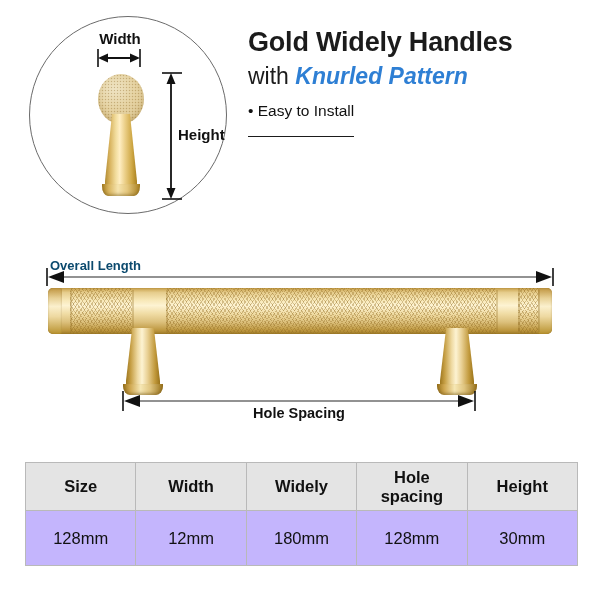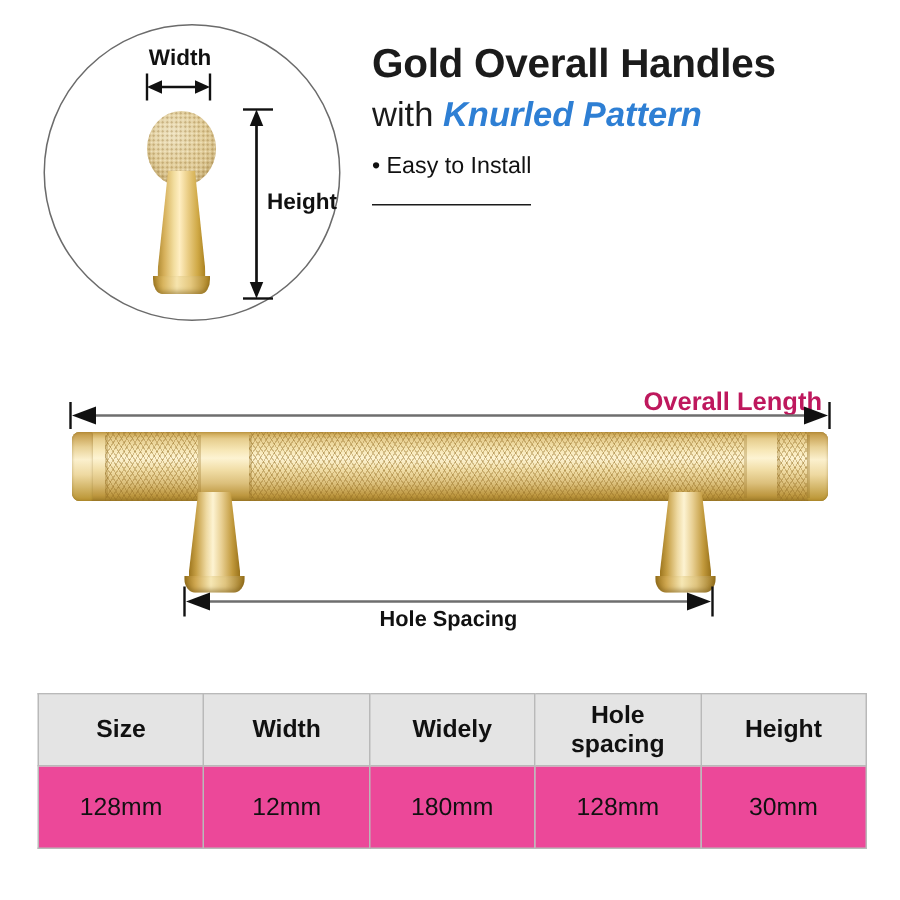--- a/index.html
+++ b/index.html
@@ -160,24 +160,24 @@
     border-bottom: 1.5px solid #1b1b1b;
     padding-bottom: 17px;
   }
 
   
   #overall-label {
     position: absolute;
     left: 50px;
     top: 258px;
     width: 498px;
-    text-align: right;
-    font-size: 17px;
-    font-weight: bold;
-    color: #be185d;
+    text-align: left;
+    font-size: 13px;
+    font-weight: bold;
+    color: #0c4a6e;
   }
   #overall-dim {
     position: absolute;
     left: 44px;
     top: 266px;
     width: 512px;
     height: 22px;
   }
 
   #handle {
@@ -301,21 +301,21 @@
     color: #111111;
   }
   #spec-table th {
     background: #e4e4e4;
     font-size: 16.5px;
     font-weight: bold;
     height: 47px;
     padding: 0 18px;
   }
   #spec-table td {
-    background: #ec4899;
+    background: #c4b5fd;
     font-size: 16.5px;
     font-weight: normal;
     height: 52px;
   }
 </style>
 </head>
 <body>
 
 <div id="inset-circle"></div>
 
@@ -339,21 +339,21 @@
 <svg id="height-dim" viewBox="0 0 26 132">
   <line x1="4" y1="3" x2="24" y2="3" stroke="#111111" stroke-width="1.6"></line>
   <line x1="4" y1="129" x2="24" y2="129" stroke="#111111" stroke-width="1.6"></line>
   <line x1="13" y1="8" x2="13" y2="124" stroke="#111111" stroke-width="1.8"></line>
   <polygon points="13,3 8.5,14 17.5,14" fill="#111111"></polygon>
   <polygon points="13,129 8.5,118 17.5,118" fill="#111111"></polygon>
 </svg>
 <div id="height-label">Height</div>
 
 <div id="headline">
-  <div id="title-main">Gold Overall Handles</div>
+  <div id="title-main">Gold Widely Handles</div>
   <div id="subtitle-row">
     <span>with </span><span id="subtitle-accent">Knurled Pattern</span>
   </div>
   <div id="bullet-list">
     <div class="bullet-item">
       <span class="bullet-text">• Easy to Install</span>
     </div>
   </div>
 </div>
 

